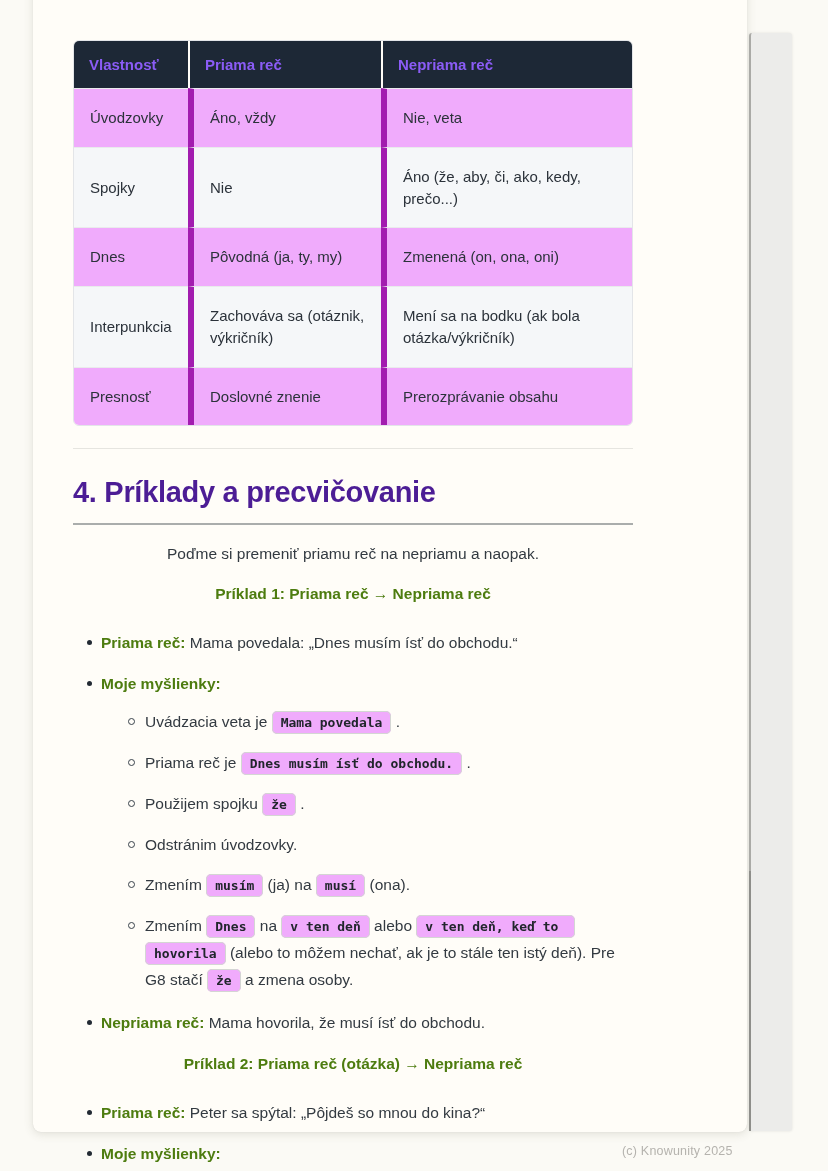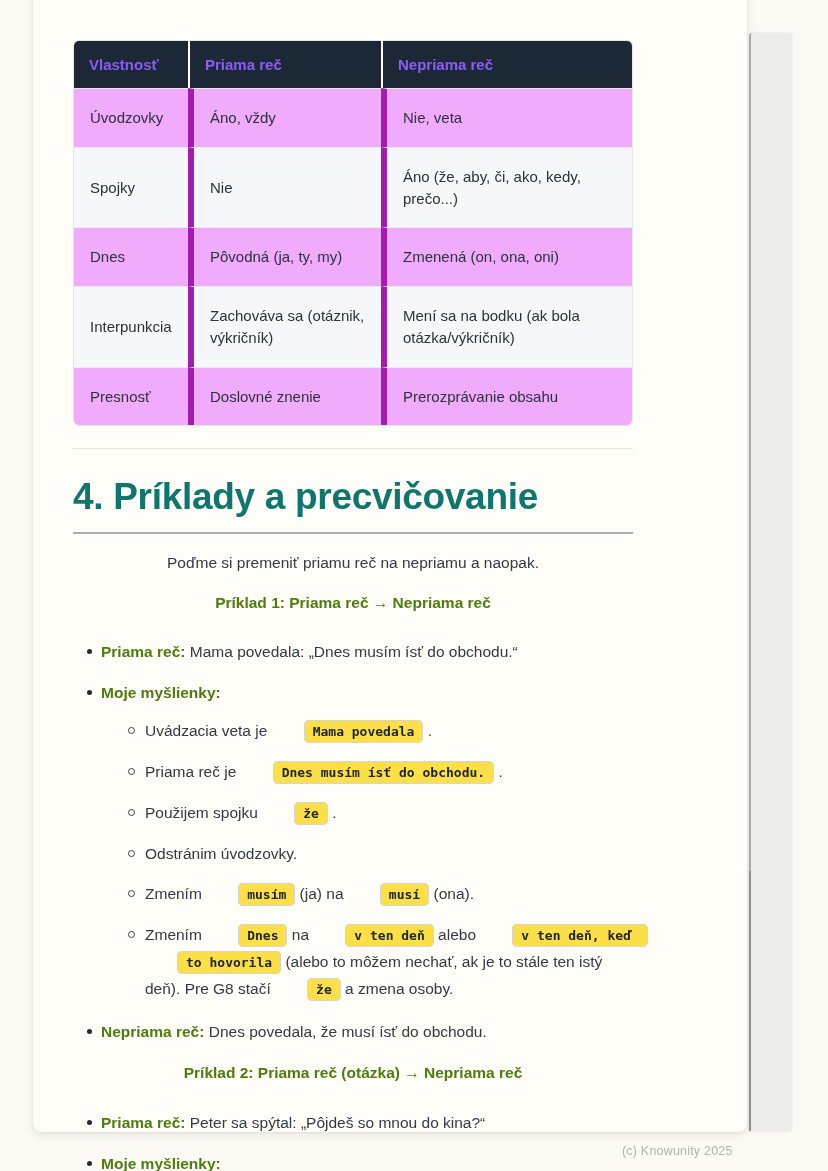--- a/index.html
+++ b/index.html
@@ -29,21 +29,21 @@
   .doc-table td{
     padding:18px 16px;line-height:1.45;vertical-align:middle;
     border-top:1px solid #e9ebec;background:#f0abfc;
   }
   .doc-table td + td{border-left:6px solid #a21caf;margin-left:7px;}
   .doc-table tbody tr.alt td{background:#f5f7f9;}
   
   hr.section-divider{border:none;border-top:1px solid #e6e5e0;margin:22px 0 0 0;}
   h2.section-heading{
     margin:27px 0 0 0;padding-bottom:13px;border-bottom:2px solid #aaadac;
-    font-size:37px;line-height:1.15;color:#0f766e;font-weight:700;letter-spacing:-.3px;
+    font-size:29px;line-height:1.15;color:#4c1d95;font-weight:700;letter-spacing:-.3px;
   }
   p.para{margin:17px 0 0 0;font-size:15.5px;line-height:1.5;color:#333a41;text-align:center;}
   strong{font-weight:700;color:#4d7c0f;}
   ul.l1{list-style:none;margin:26px 0 0 0;padding:0 0 0 14px;}
   ul.l1 > li{
     position:relative;padding-left:14px;margin-bottom:17px;
     font-size:15.5px;line-height:1.55;color:#333a41;
   }
   ul.l1 > li::before{
     content:"";position:absolute;left:0;top:9px;width:5px;height:5px;
@@ -54,23 +54,23 @@
     position:relative;padding-left:17px;margin-bottom:14px;
     font-size:15.5px;line-height:26px;color:#333a41;font-weight:400;
   }
   ul.l2 > li::before{
     content:"";position:absolute;left:0;top:9px;width:5px;height:5px;
     border:1.5px solid #39424b;border-radius:50%;background:transparent;
   }
   code.chip{
     font-family:"DejaVu Sans Mono","Liberation Mono",monospace;
     font-size:13px;font-weight:700;color:#21262c;
-    background:#fde047;border:1px solid #d4d6d3;border-radius:5px;
+    background:#f0abfc;border:1px solid #d4d6d3;border-radius:5px;
     padding:3px 8px;white-space:pre-wrap;
-    box-decoration-break:clone;margin-left:32px;-webkit-box-decoration-break:clone;
+    box-decoration-break:clone;-webkit-box-decoration-break:clone;
   }
   
   .edge-strip{
     position:absolute;left:749px;top:33px;width:41px;height:1098px;
     background:#ececea;border-left:2px solid #aaaaa6;
     border-radius:3px 3px 2px 2px;
     box-shadow:0 0 3px rgba(0,0,0,.10);
   }
   .edge-thumb{
     position:absolute;left:-2px;top:838px;width:2px;height:260px;background:#8e8e8a;
@@ -134,21 +134,21 @@
         <ul class="l1">
           <li><strong>Priama reč:</strong><span> Mama povedala: „Dnes musím ísť do obchodu.“</span></li>
           <li><strong>Moje myšlienky:</strong><ul class="l2">
               <li><span>Uvádzacia veta je </span><code class="chip">Mama povedala</code><span> .</span></li>
               <li><span>Priama reč je </span><code class="chip">Dnes musím ísť do obchodu.</code><span> .</span></li>
               <li><span>Použijem spojku </span><code class="chip">že</code><span> .</span></li>
               <li><span>Odstránim úvodzovky.</span></li>
               <li><span>Zmením </span><code class="chip">musím</code><span> (ja) na </span><code class="chip">musí</code><span> (ona).</span></li>
               <li><span>Zmením </span><code class="chip">Dnes</code><span> na </span><code class="chip">v ten deň</code><span> alebo </span><code class="chip">v ten deň, keď to hovorila</code><span> (alebo to môžem nechať, ak je to stále ten istý deň). Pre G8 stačí </span><code class="chip">že</code><span> a zmena osoby.</span></li>
             </ul></li>
-          <li><strong>Nepriama reč:</strong><span> Dnes povedala, že musí ísť do obchodu.</span></li>
+          <li><strong>Nepriama reč:</strong><span> Mama hovorila, že musí ísť do obchodu.</span></li>
         </ul>
         <p class="para"><strong>Príklad 2: Priama reč (otázka) → Nepriama reč</strong></p>
         <ul class="l1">
           <li><strong>Priama reč:</strong><span> Peter sa spýtal: „Pôjdeš so mnou do kina?“</span></li>
           <li><strong>Moje myšlienky:</strong></li>
         </ul>
       </div>
   </div>
 </div>
 

